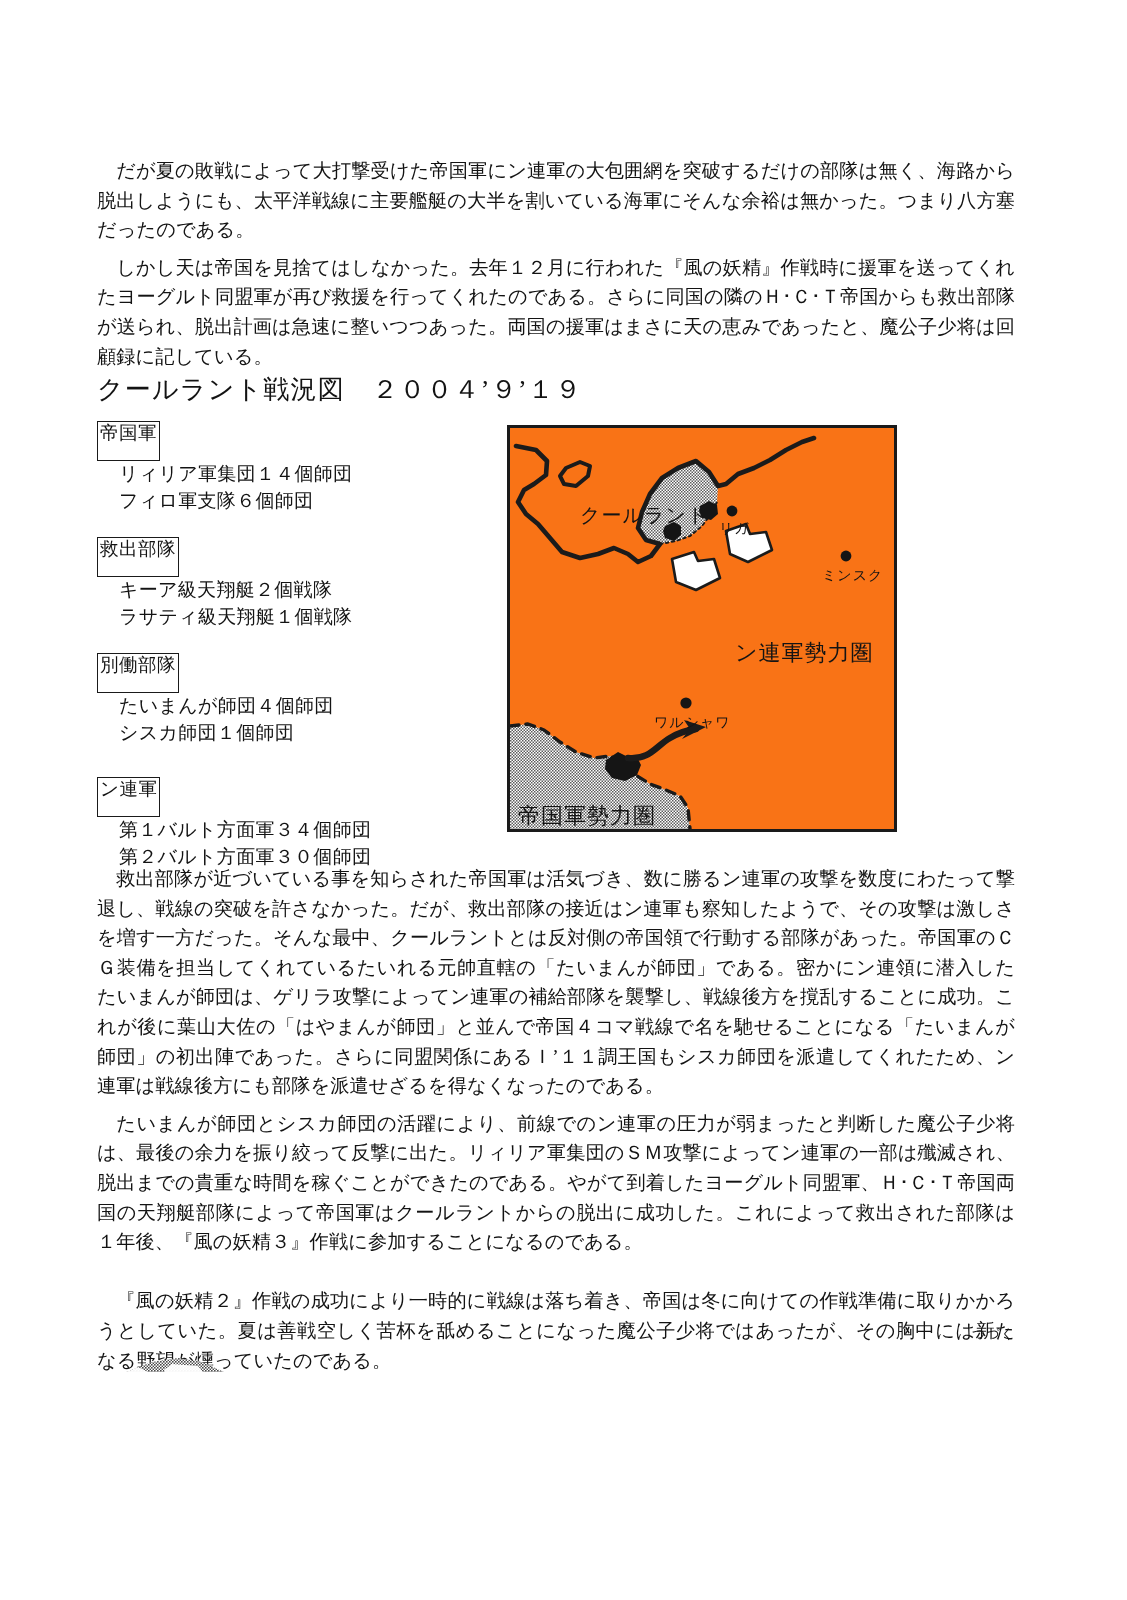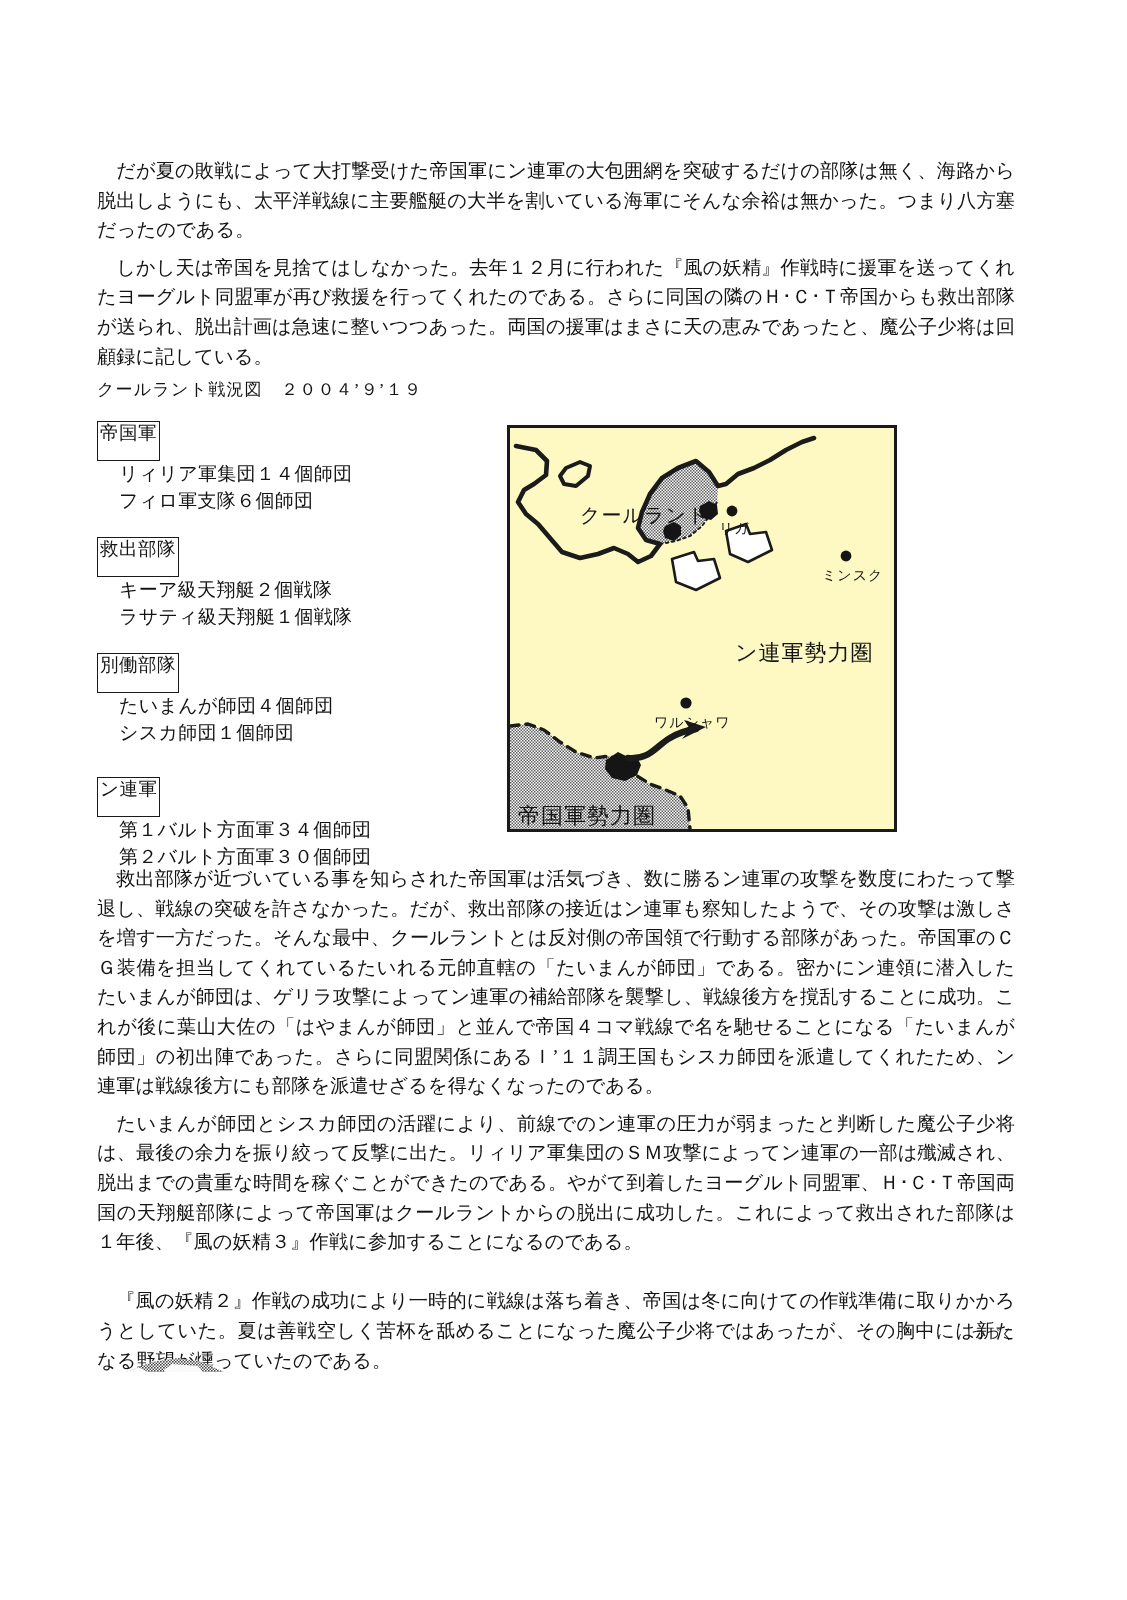--- a/index.html
+++ b/index.html
@@ -35,21 +35,21 @@
     text-indent: 1em;
   }
   .prose p + p { margin-top: 8px; }
   .block-gap { height: 29.6px; }
 
   
   #fig-title {
     position: absolute;
     left: 97px;
     top: 377px;
-    font-size: 17px;
+    font-size: 26px;
     line-height: 26px;
     letter-spacing: 1.2px;
     white-space: pre;
   }
 
   
   #legend {
     position: absolute;
     left: 97px;
     top: 420px;
@@ -76,21 +76,21 @@
 
   
   #map-frame {
     position: absolute;
     left: 507px;
     top: 425px;
     width: 390px;
     height: 407px;
     border: 3px solid #1a1a1a;
     box-sizing: border-box;
-    background: #fef9c3;
+    background: #f97316;
     overflow: hidden;
   }
   #map-svg { display: block; width: 100%; height: 100%; }
   .map-label {
     font-family: "Liberation Sans", "DejaVu Sans", sans-serif;
     fill: #141414;
   }
 
   
   #tsuzuku {

